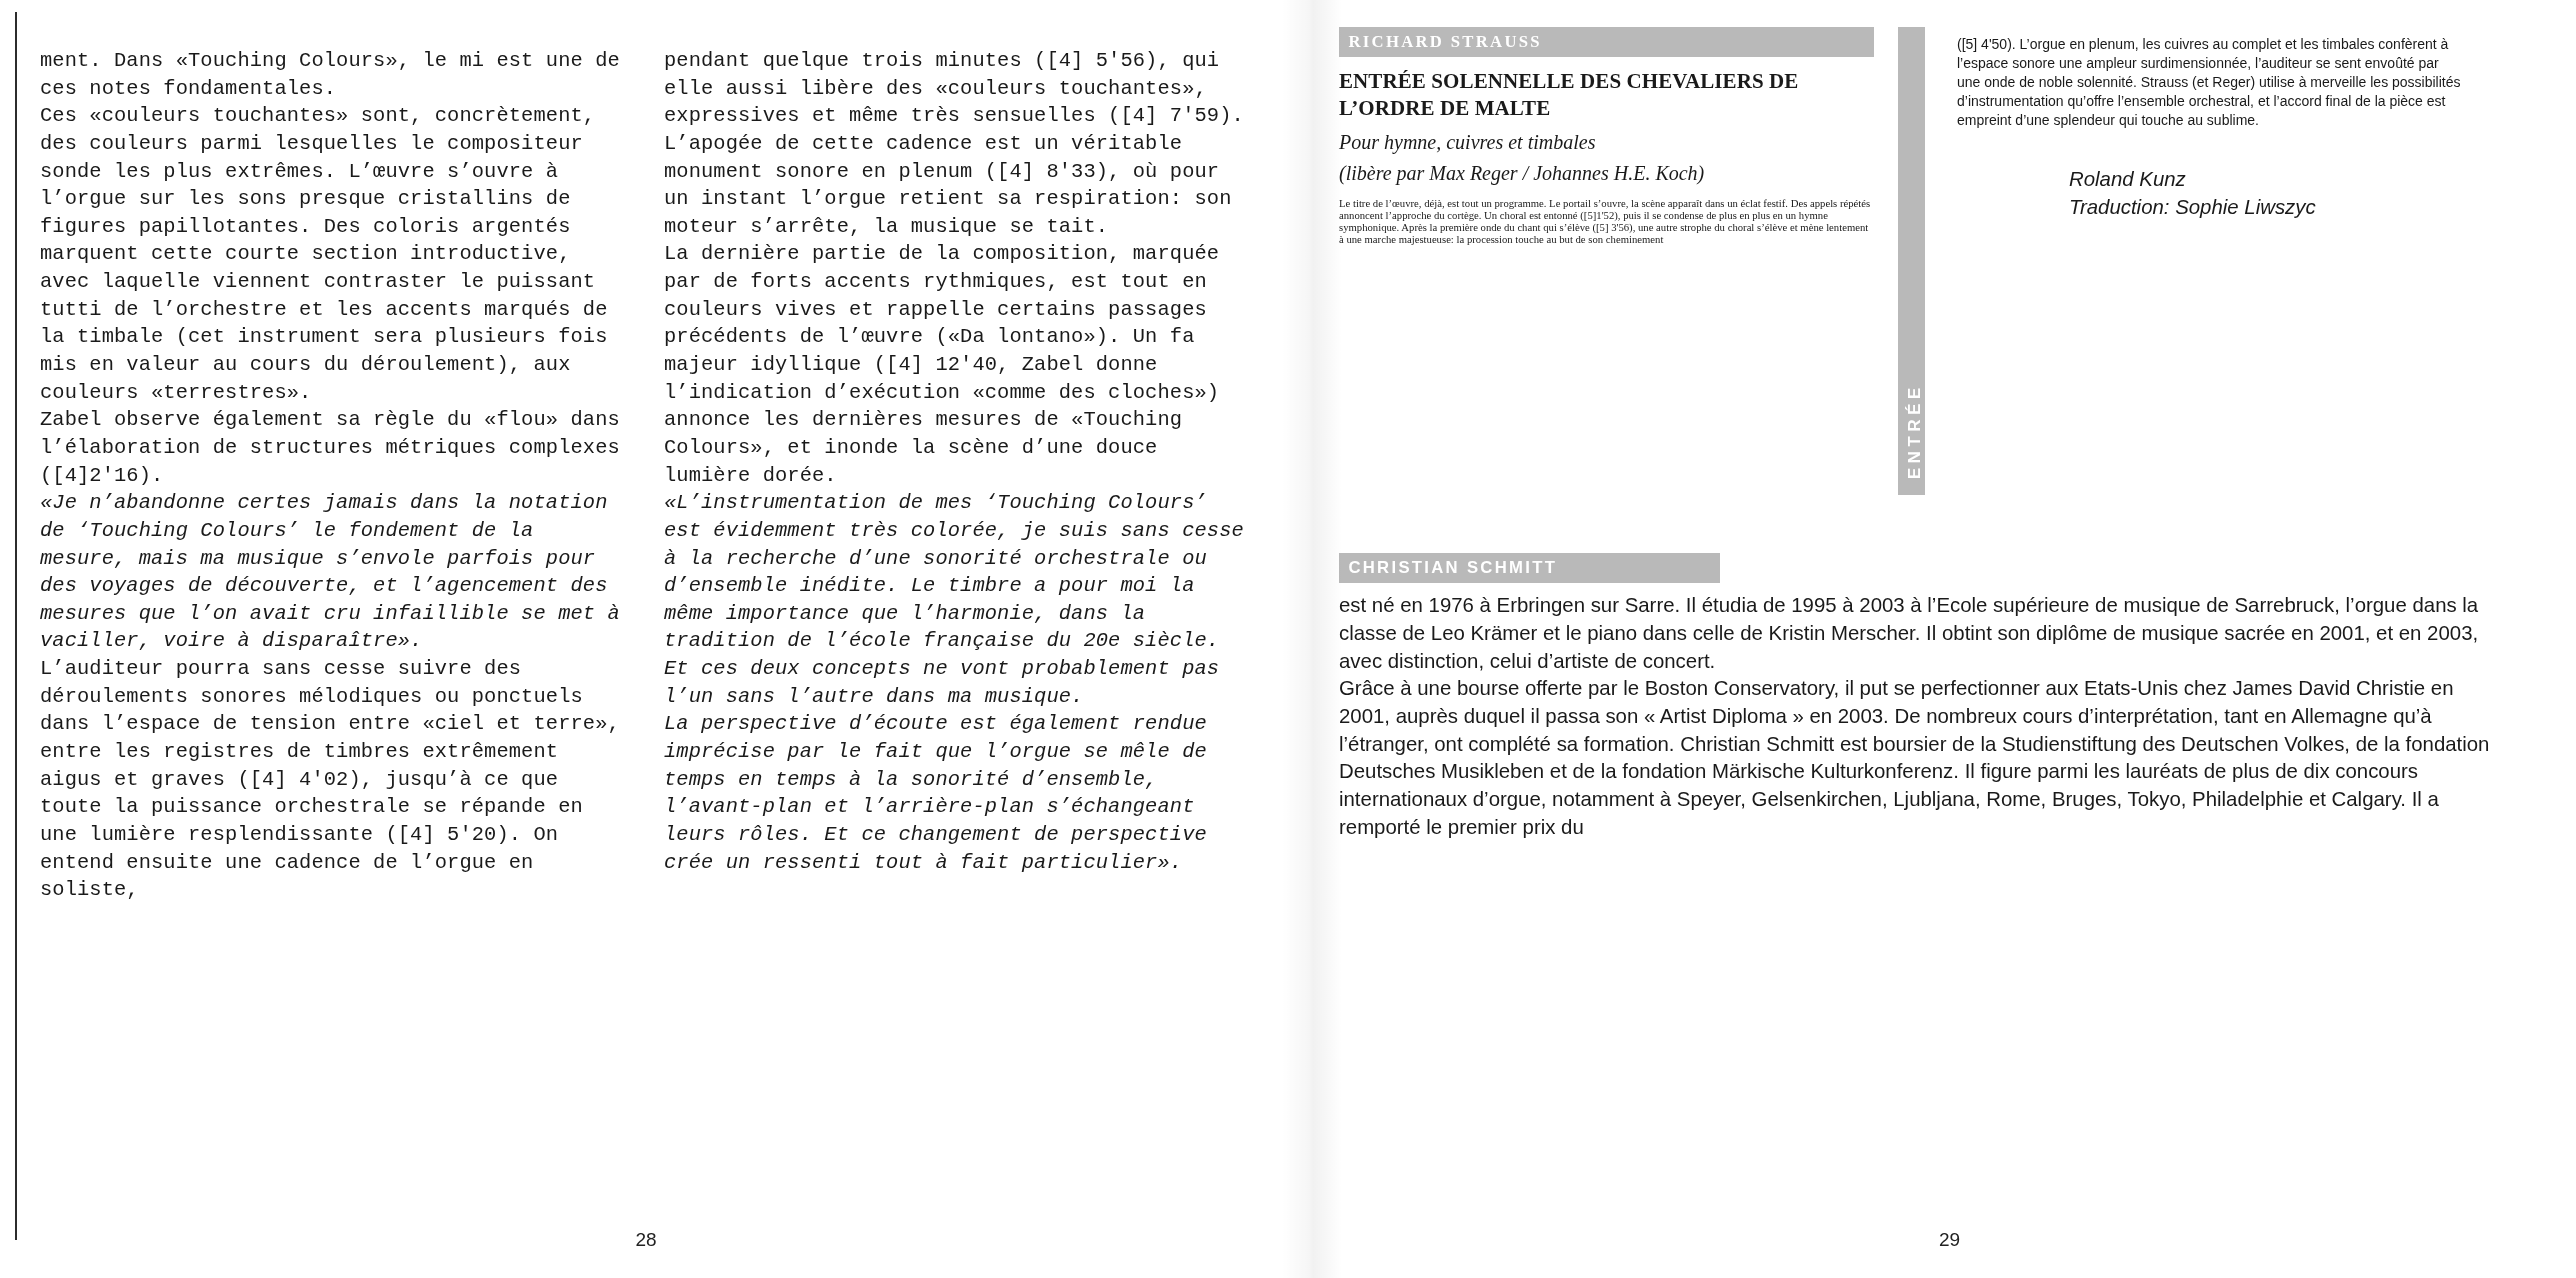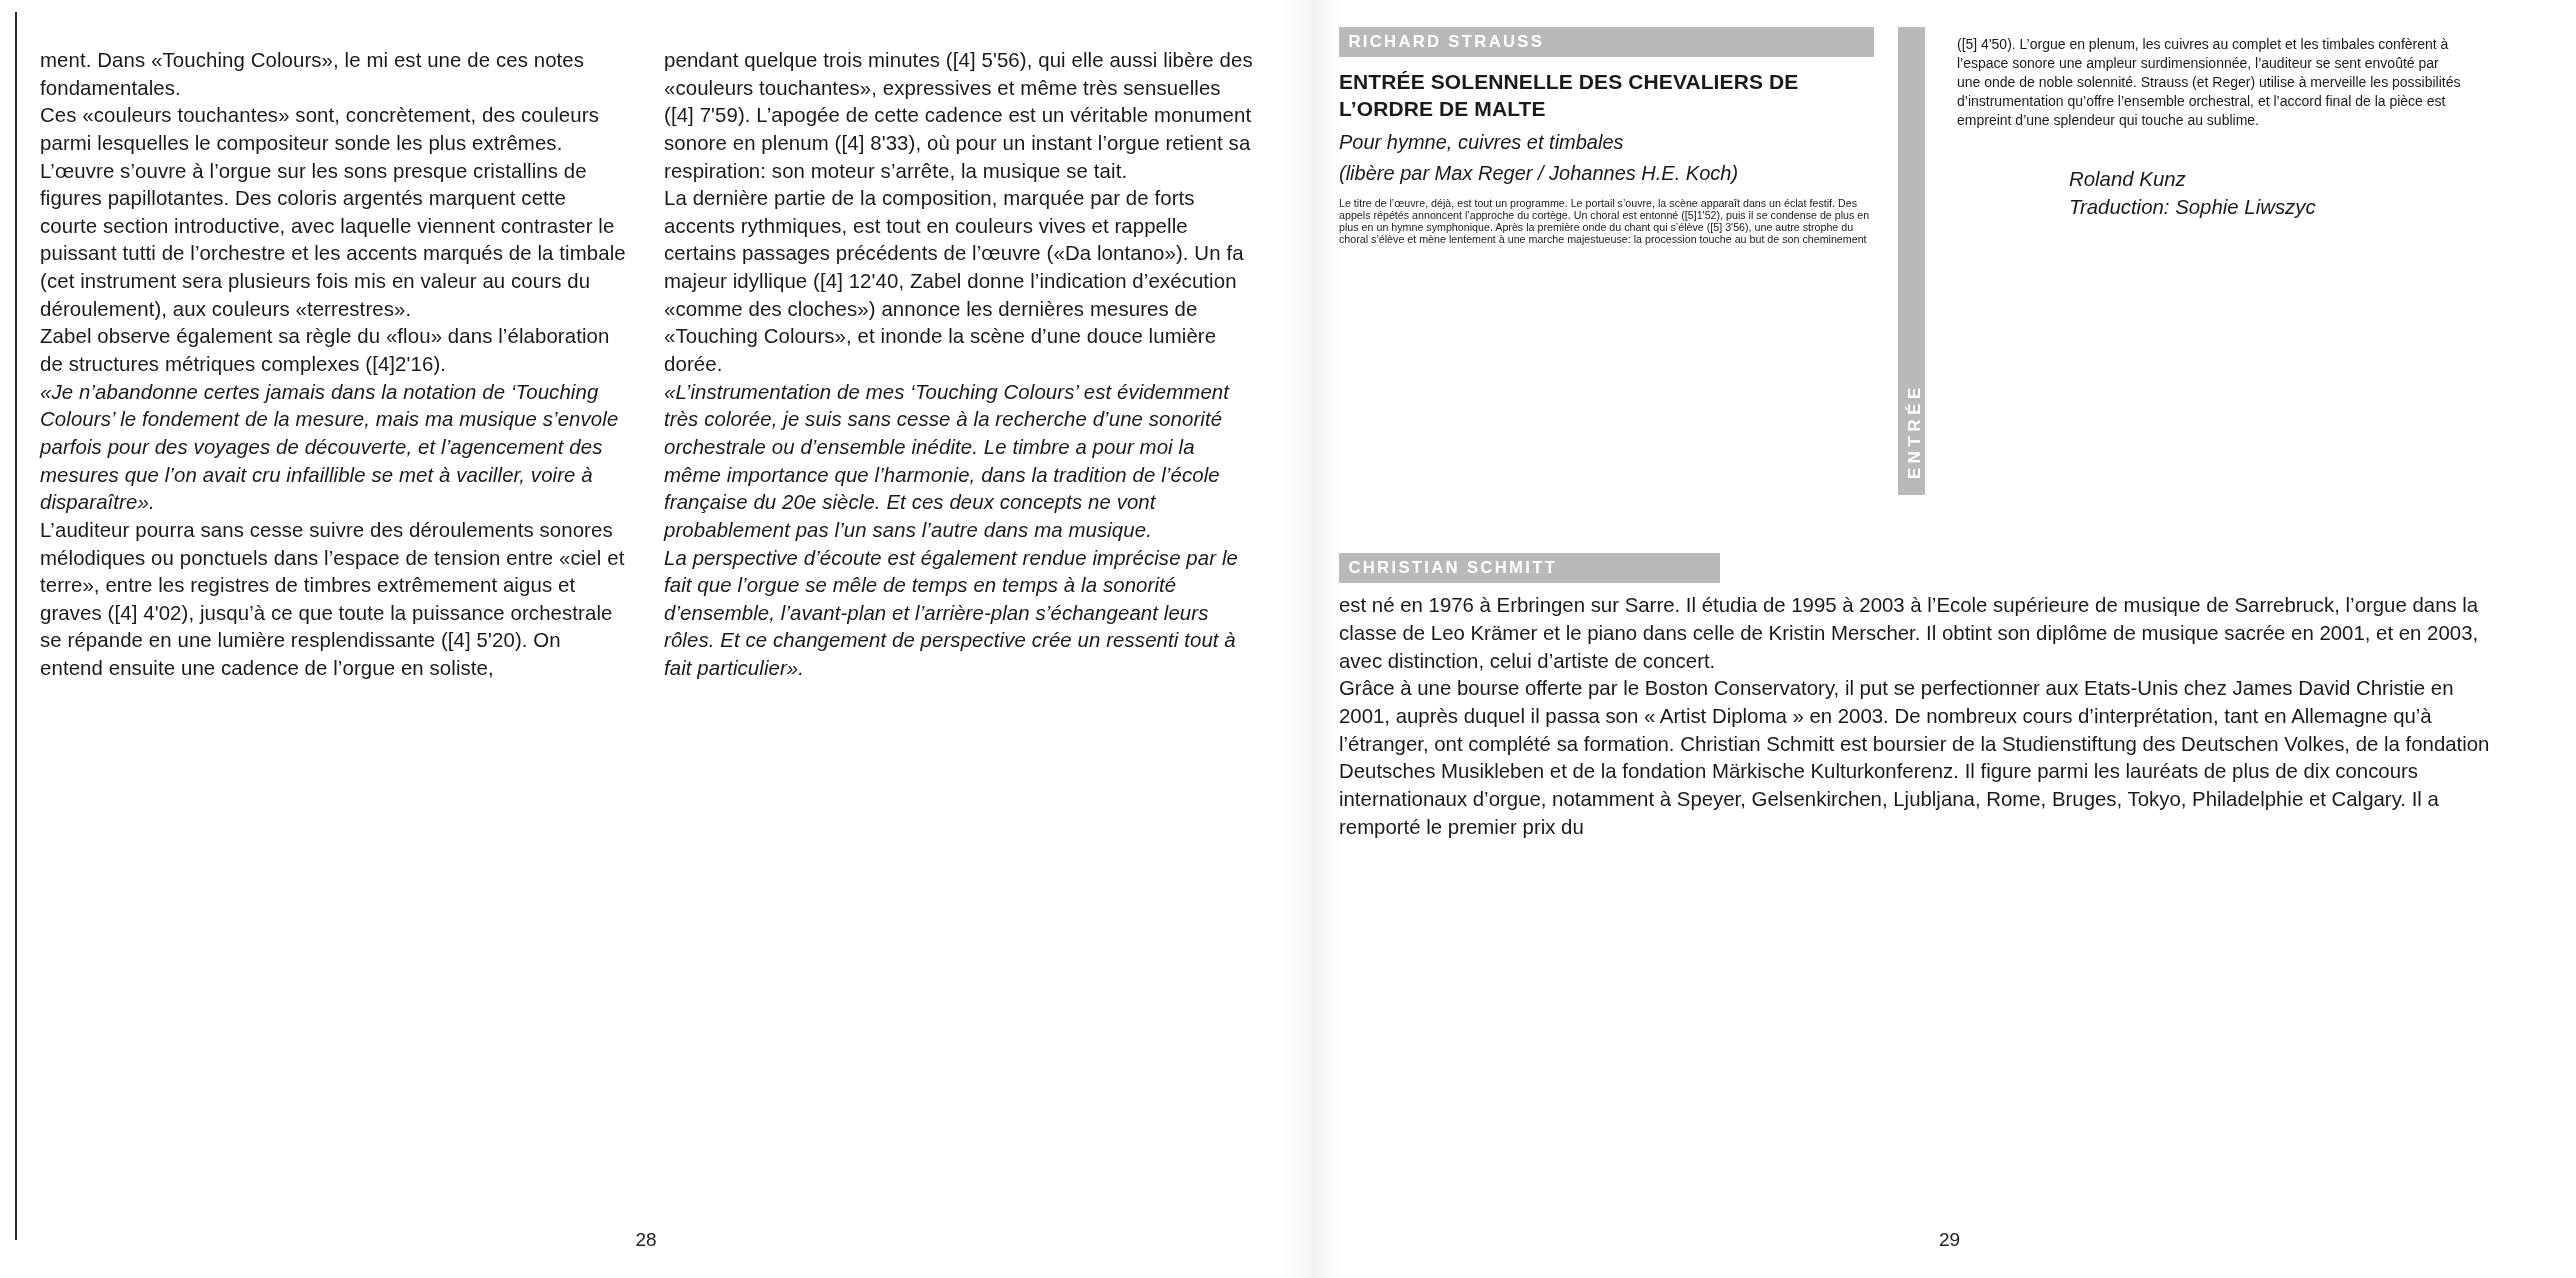--- a/index.html
+++ b/index.html
@@ -58,20 +58,21 @@
   }
   .col {
     width: 589px;
   }
   .col p,
   .textblock p {
     margin: 0;
     font-size: 20.4px;
     line-height: 1.355;
     letter-spacing: 0.1px;
+    font-family: Liberation Mono, monospace;
   }
   .col p.italic,
   .textblock p.italic {
     font-style: italic;
   }
   .folio {
     position: absolute;
     bottom: 27px;
     font-size: 19px;
     color: #222;
@@ -80,20 +81,21 @@
   .folio-right { left: 0; right: 16px; text-align: center; margin-left: 27px; }
 
   
   .right-top {
     display: flex;
     gap: 24px;
   }
   .article {
     width: 535px;
     position: relative;
+    font-family: Liberation Serif, serif;
   }
   .banner {
     background: #b9b9b9;
     color: #ffffff;
     font-size: 16.7px;
     font-weight: bold;
     letter-spacing: 2.3px;
     padding: 4.7px 9.4px 5.4px 9.4px;
     width: 100%;
     box-sizing: border-box;

